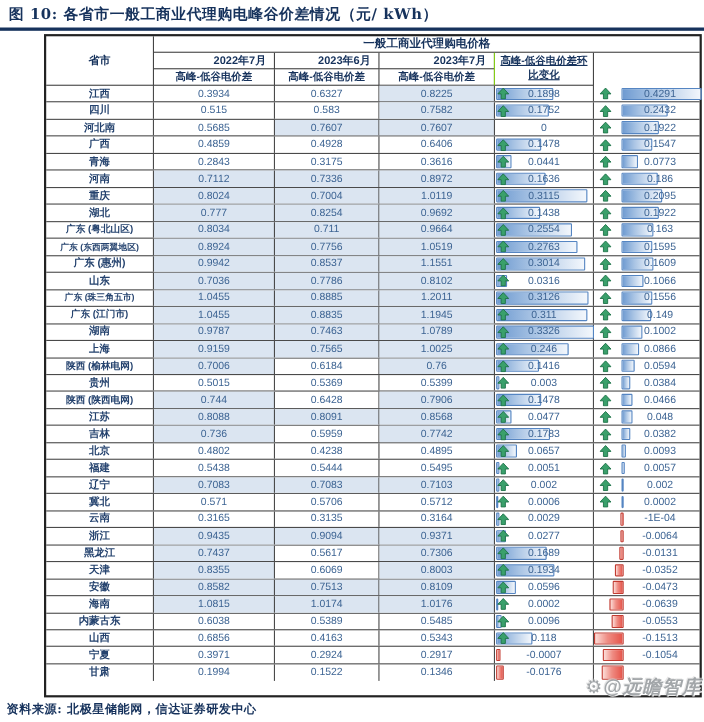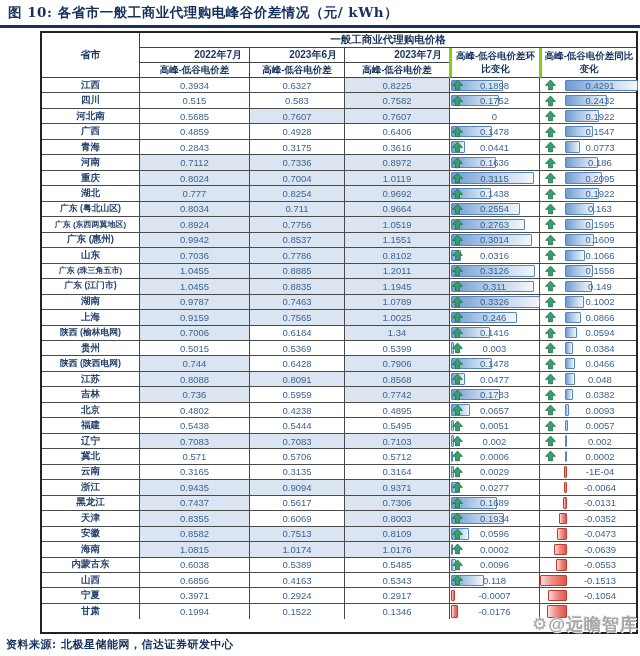--- a/index.html
+++ b/index.html
@@ -27,21 +27,21 @@
     box-sizing:border-box;border-right:1px solid #444;border-bottom:1px solid #444;
     color:#16325c;font-weight:bold;display:flex;align-items:center;justify-content:center;
     font-size:10px;overflow:hidden;text-align:center;
   }
   .hc-prov{grid-column:1;grid-row:1/span 3;}
   .hc-group{grid-column:2/span 5;grid-row:1;border-right:none;font-size:10.5px;}
   .hc-m{grid-row:2;justify-content:flex-end;padding-right:7px;}
   .hc-s{grid-row:3;font-size:9.5px;}
   .hc-mom{grid-column:5;grid-row:2/span 3;font-size:9.5px;line-height:12.5px;text-align:center;padding:0 2px;}
   .hc-yoy{grid-column:6;grid-row:2/span 3;border-right:none;font-size:9.5px;line-height:12.5px;text-align:center;padding:0 2px;}
-  .hc-mom,.hc-yoy{border-left:3px solid #84cc16;margin-left:-1px;}
+  .hc-mom,.hc-yoy{border-left:1px solid #84cc16;margin-left:-1px;text-decoration:underline;}
   .tbody{position:relative;}
   .trow{
     display:grid;grid-template-columns:98px 110px 95px 105px 90px 96px;
     height:15.48px;box-sizing:border-box;border-bottom:1px solid #4a4a4a;
   }
   .trow:last-child{border-bottom:none;}
   .cell{
     box-sizing:border-box;border-right:1px solid #4a4a4a;
     display:flex;align-items:center;justify-content:center;
     font-size:9.5px;color:#3d6493;overflow:hidden;position:relative;
@@ -66,41 +66,40 @@
   .yoy .arrow{left:5px;}
   .footer{
     position:absolute;left:6px;top:637px;
     font-family:"DejaVu Serif","Liberation Serif",serif;
     font-weight:bold;font-size:11px;color:#16325c;letter-spacing:.5px;
   }
   .watermark{
     position:absolute;right:2px;top:613px;z-index:5;
     font-size:17px;font-weight:bold;color:rgba(138,143,148,0.78);
     text-shadow:1px 1px 0 rgba(255,255,255,.9),-1px -1px 0 rgba(220,220,220,.7);
-    letter-spacing:1px;white-space:nowrap;
+    letter-spacing:1px;white-space:nowrap;font-style:italic;
   }
 </style>
 </head>
 <body>
 
 <div class="title">图 10: 各省市一般工商业代理购电峰谷价差情况（元/ kWh）</div>
 <div class="title-rule"></div>
 
 <div class="tbl">
   <div class="hdr">
     <div class="hcell hc-prov">省市</div>
     <div class="hcell hc-group">一般工商业代理购电价格</div>
     <div class="hcell hc-m" style="grid-column:2">2022年7月</div>
     <div class="hcell hc-m" style="grid-column:3">2023年6月</div>
     <div class="hcell hc-m" style="grid-column:4">2023年7月</div>
     <div class="hcell hc-s" style="grid-column:2">高峰-低谷电价差</div>
     <div class="hcell hc-s" style="grid-column:3">高峰-低谷电价差</div>
     <div class="hcell hc-s" style="grid-column:4">高峰-低谷电价差</div>
     <div class="hcell hc-mom">高峰-低谷电价差环比变化</div>
-    <div class="hcell hc-yoy">高峰-低谷电价差同比变化</div>
   </div>
   <div class="tbody" id="tbody">
       <div class="trow">
         <div class="cell prov">江西</div>
         <div class="cell val">
           <span class="txt">0.3934</span>
         </div>
         <div class="cell val">
           <span class="txt">0.6327</span>
         </div>
@@ -510,21 +509,21 @@
       </div>
       <div class="trow">
         <div class="cell prov" style="font-size: 8.8px;">陕西 (榆林电网)</div>
         <div class="cell val hl">
           <span class="txt">0.7006</span>
         </div>
         <div class="cell val">
           <span class="txt">0.6184</span>
         </div>
         <div class="cell val hl">
-          <span class="txt">1.34</span>
+          <span class="txt">0.76</span>
         </div>
         <div class="cell mom">
           <div class="dbar bar-blue" style="left: 1px; width: 37.0391px;"></div>
           <span class="arrow"><svg width="11" height="11" viewBox="0 0 12 12">
               <path d="M6 0.6 L11.4 6.4 H8.1 V11.4 H3.9 V6.4 H0.6 Z" fill="#3aa06b" stroke="#1d7248" stroke-width="0.9" stroke-linejoin="round"></path>
             </svg></span>
           <span class="txt">0.1416</span>
         </div>
         <div class="cell yoy">
           <div class="dbar bar-blue" style="left: 25px; width: 9.82848px;"></div>

